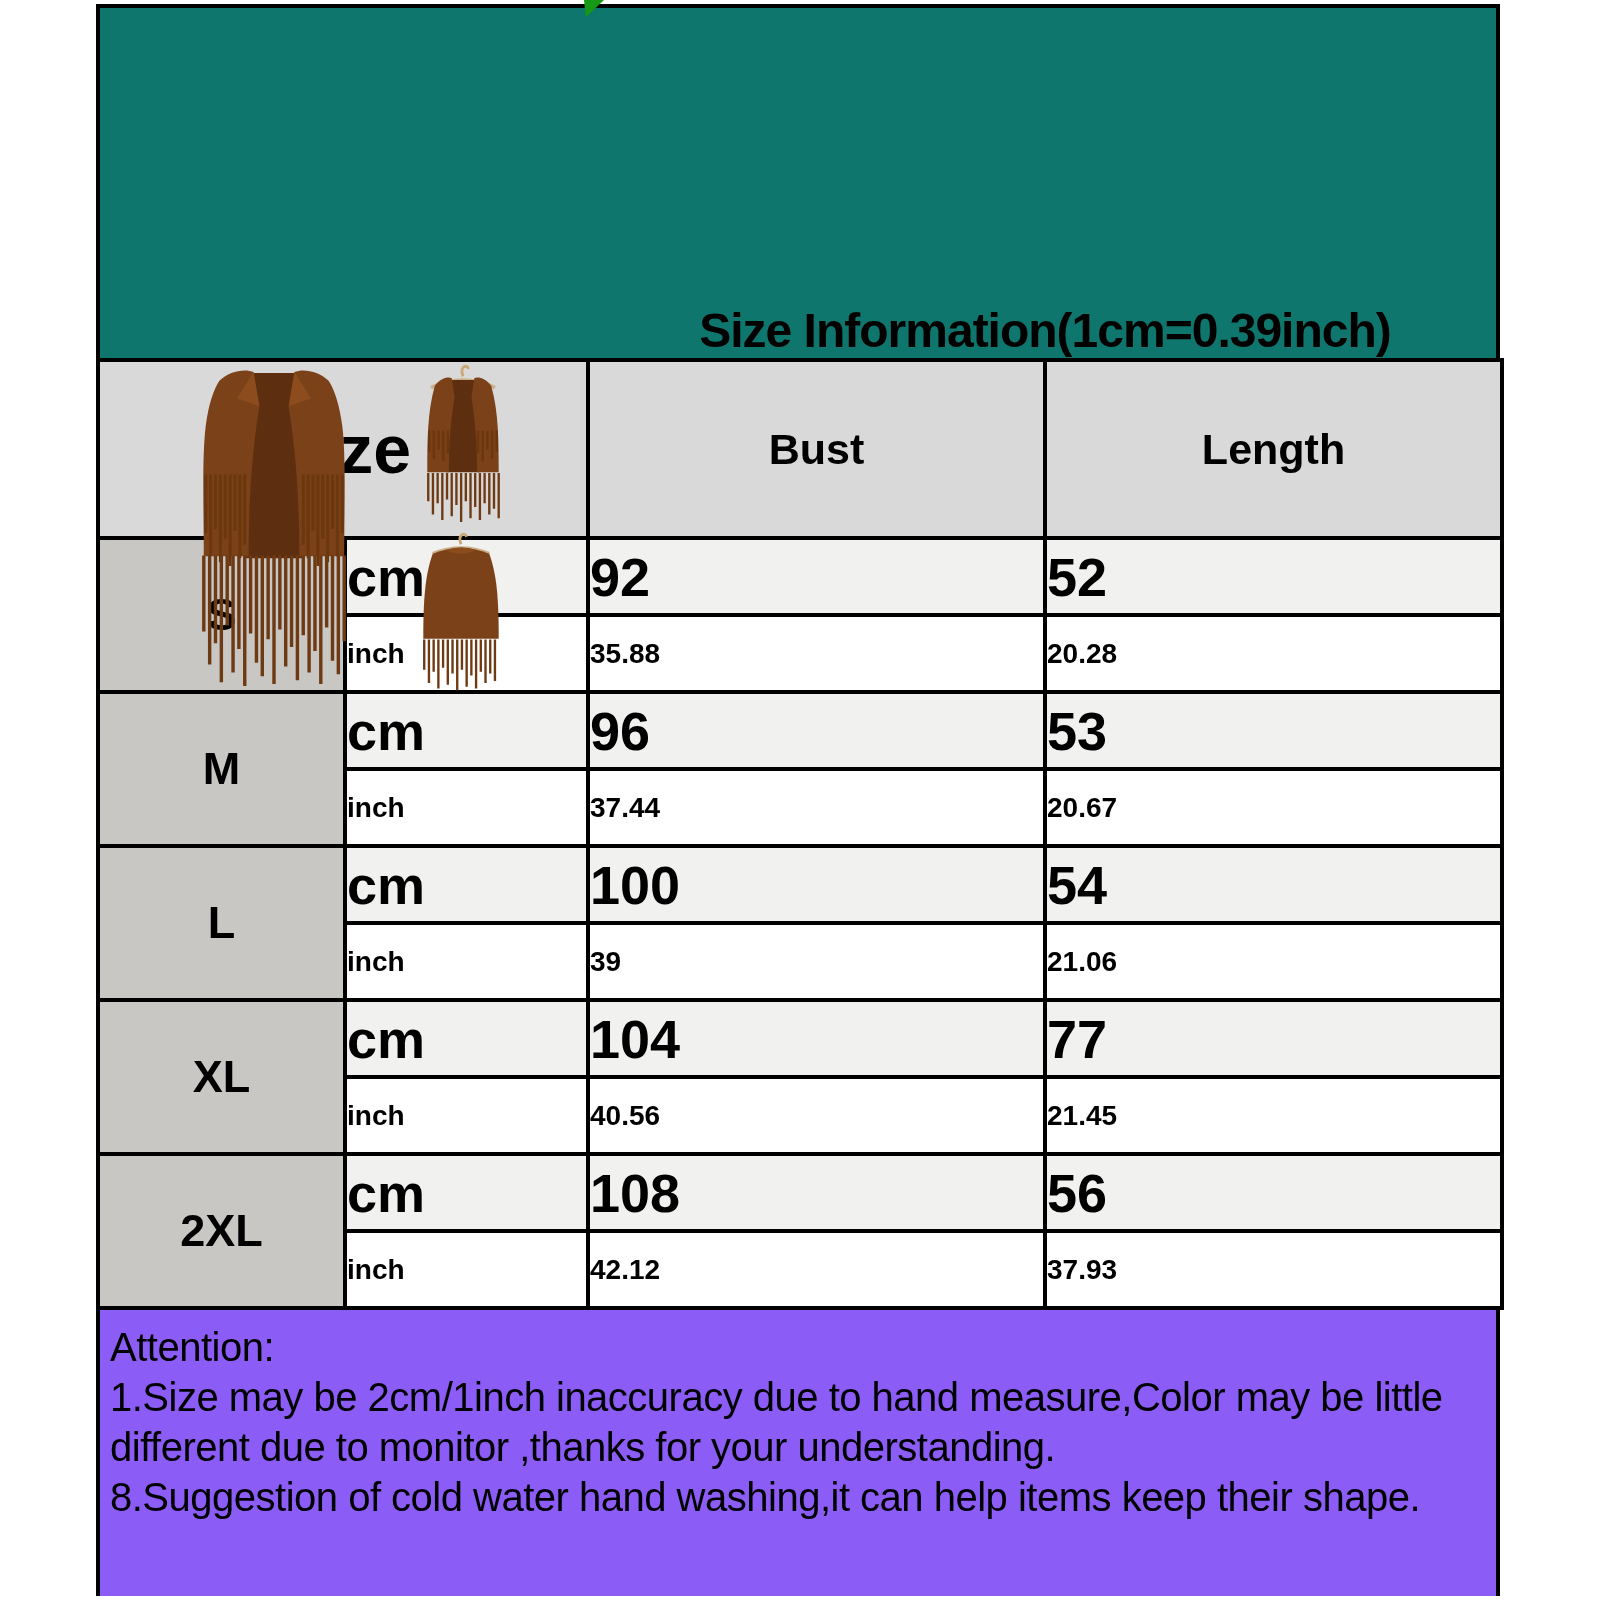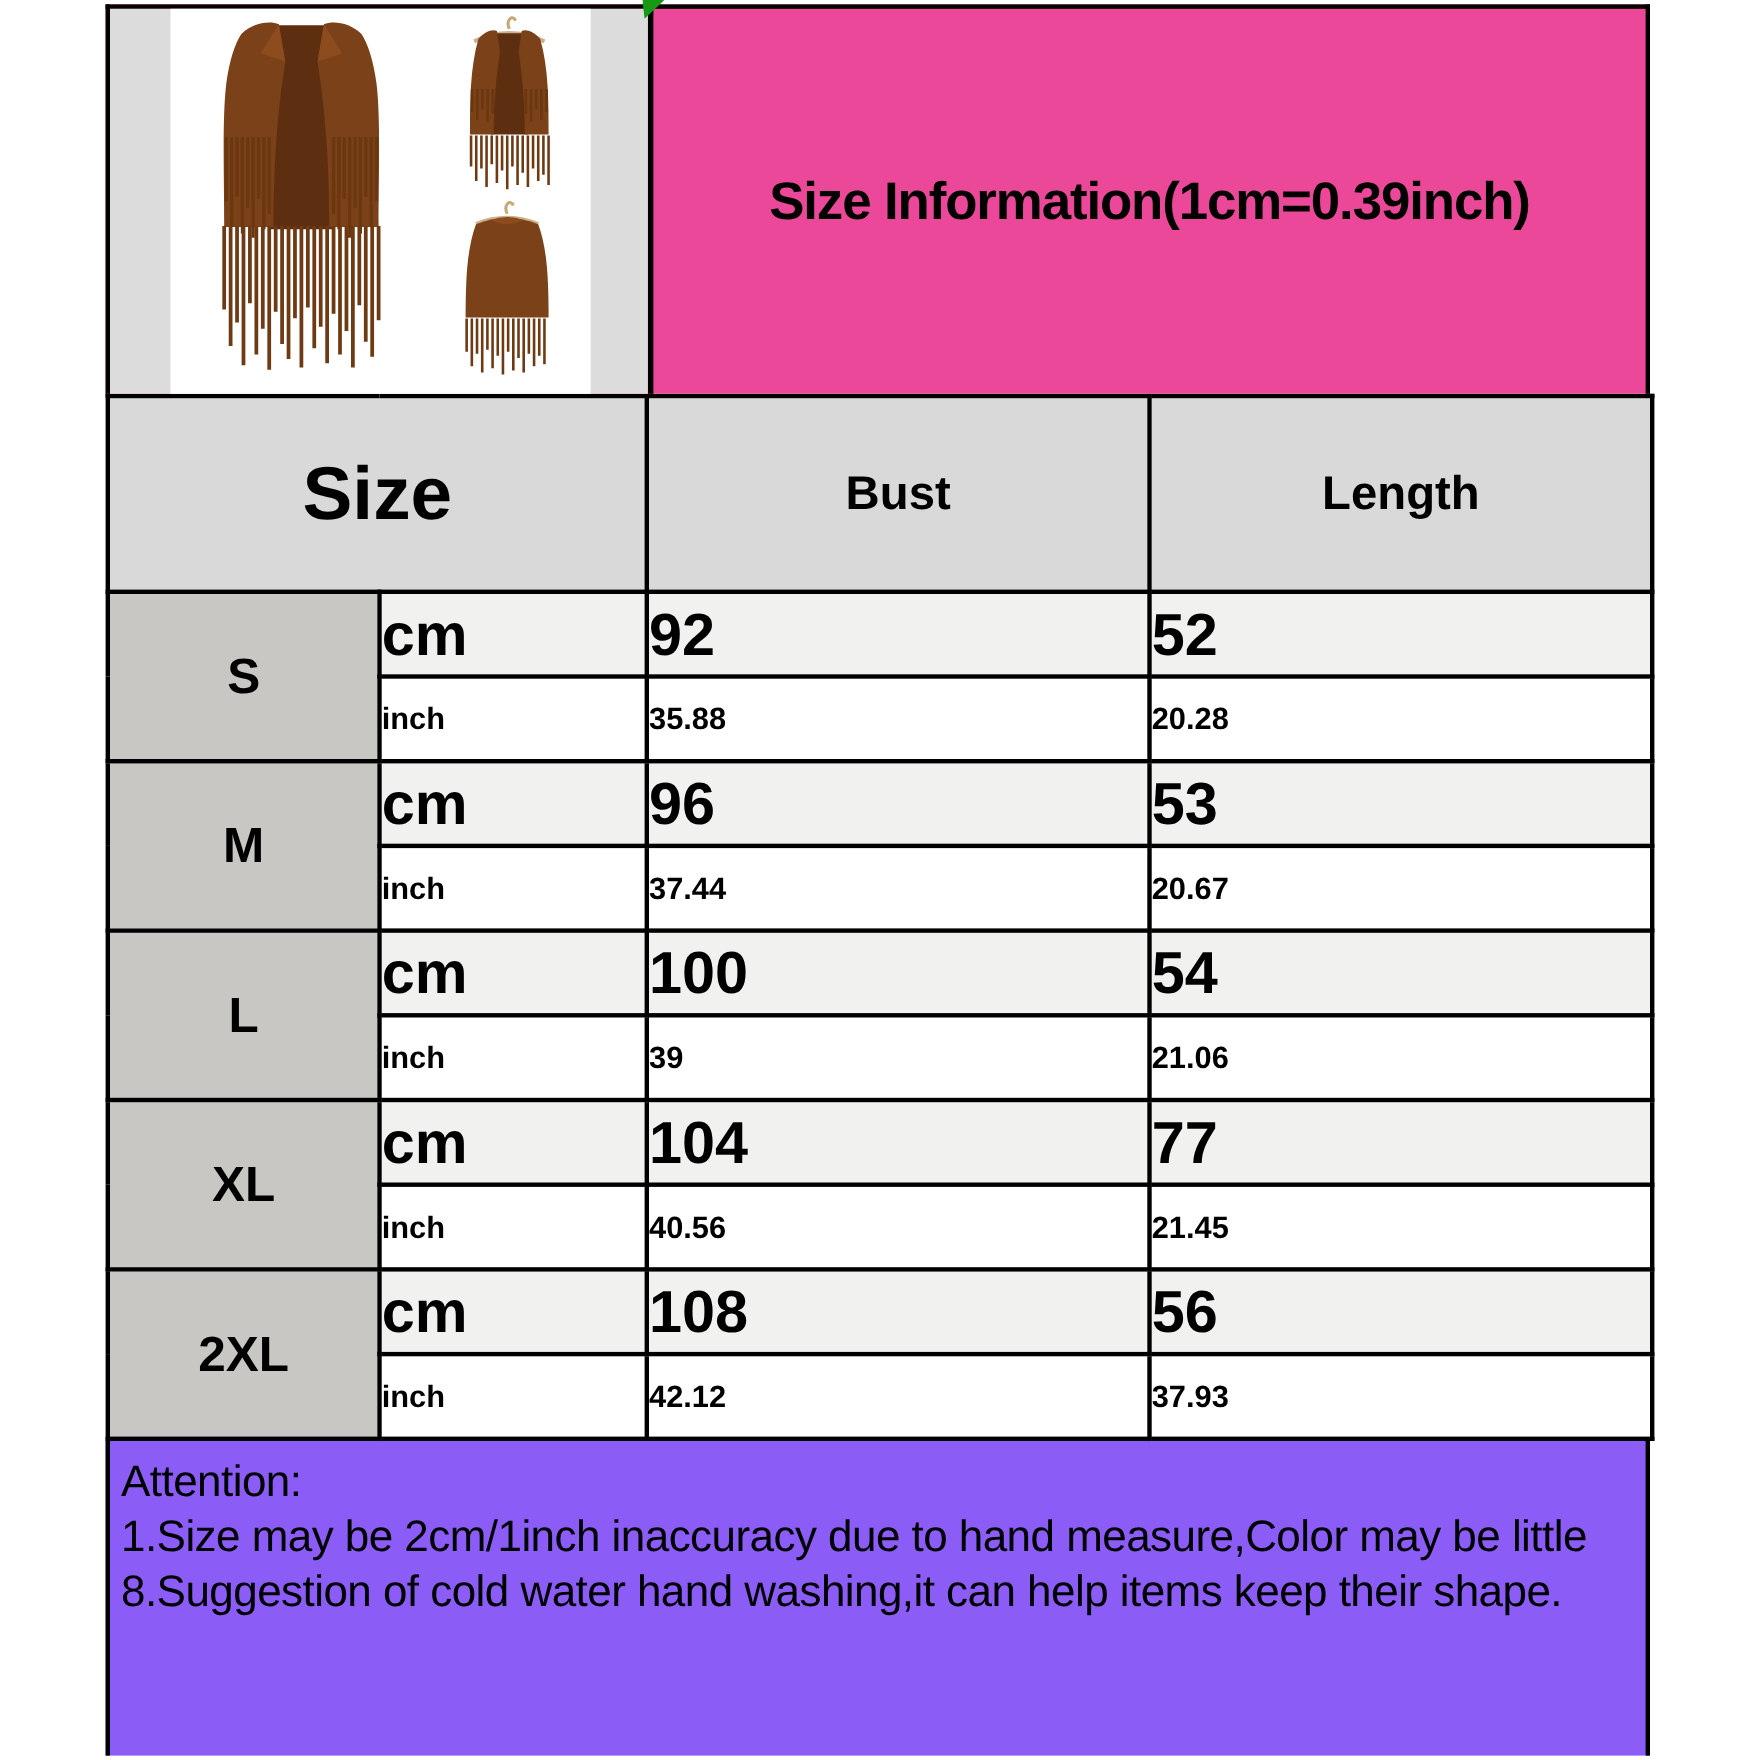--- a/index.html
+++ b/index.html
@@ -9,21 +9,21 @@
     font-family:"Liberation Sans", sans-serif; color:#000; overflow:hidden;
   }
   .sheet {
     position:absolute; left:96px; top:4px; width:1404px; height:1592px;
     display:flex; flex-direction:column;
   }
   
   .top {
     position:relative; height:354px; flex:0 0 354px;
     border:4px solid #000; border-bottom:none;
-    background:#ec4899; display:flex;
+    background:#0f766e; display:flex;align-items:flex-end;
   }
   .photos { position:relative; width:489px; flex:0 0 489px; background:#dcdcdc; }
   .photo-white { position:absolute; left:55px; top:0; width:382px; height:100%; background:#ffffff; }
   .photo-white svg { position:absolute; }
   .svg-vest-large { left:2px; top:2px; width:234px; height:342px; }
   .svg-vest-small-front { left:246px; top:4px; width:124px; height:164px; }
   .svg-vest-small-back { left:240px; top:174px; width:132px; height:168px; }
   .vdivider { width:5px; flex:0 0 5px; background:#000; }
   .green-marker { position:absolute; left:484px; top:-8px; width:20px; height:17px; z-index:6; }
   .titlebox {
@@ -177,17 +177,18 @@
           <td class="unit">inch</td>
           <td>42.12</td>
           <td>37.93</td>
         </tr>
       </tbody>
     </table>
 
     <div class="attention">
       <div>Attention:</div>
       <div>1.Size may be 2cm/1inch inaccuracy due to hand measure,Color may be little</div>
+      <div>different due to monitor ,thanks for your understanding.</div>
       <div>8.Suggestion of cold water hand washing,it can help items keep their shape.</div>
     </div>
 
   </div>
 </div>
 
 </body></html>

